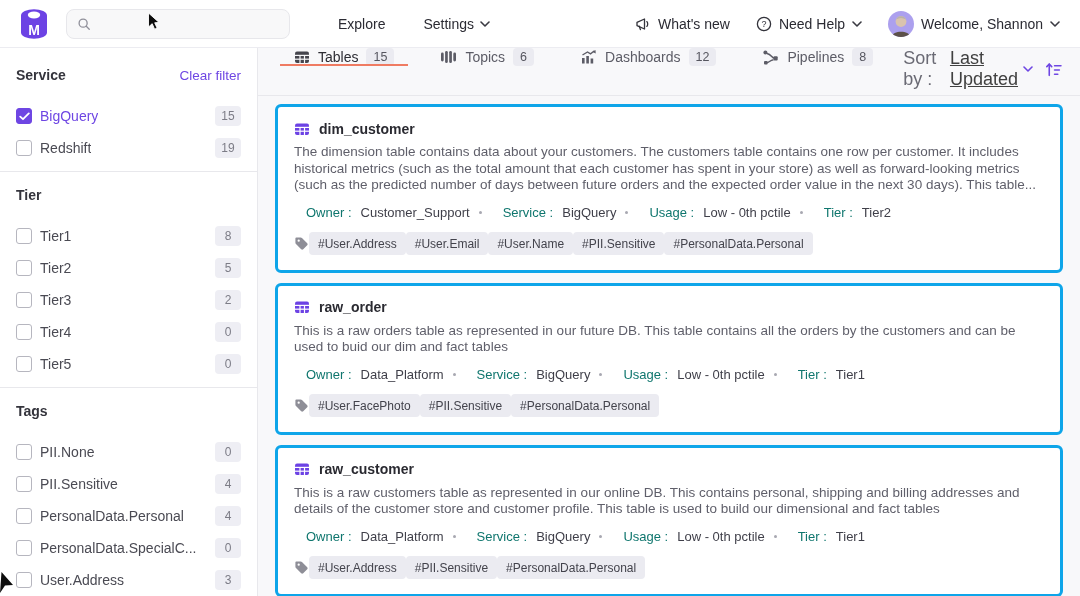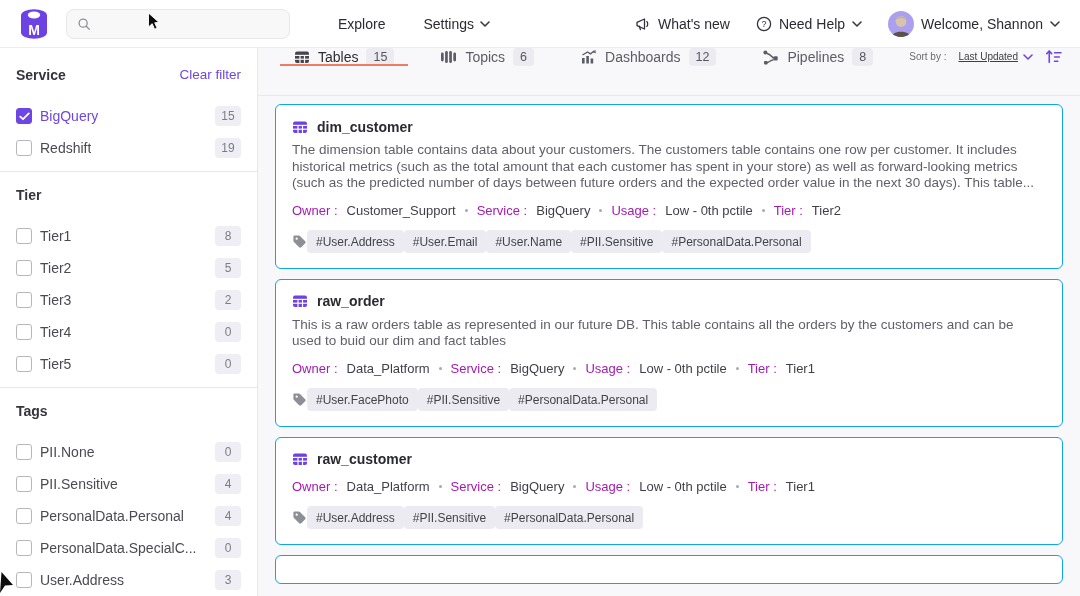--- a/index.html
+++ b/index.html
@@ -21,51 +21,51 @@
   .chev { color:#3a3a42; display:flex; }
 
   
   .main { flex:1; display:flex; min-height:0; }
   .sidebar { width:258px; flex:0 0 258px; background:#fff; border-right:1px solid #e8e8ec; padding:0 16px; overflow:hidden; }
   .content { flex:1; background:#f8f8fa; display:flex; flex-direction:column; min-width:0; }
 
   
   .side-section { padding-top:14px; }
   .side-section.first { padding-top:18px; }
-  .side-title-row { display:flex; align-items:center; justify-content:space-between; margin-bottom:24px; height:17px; }
+  .side-title-row { display:flex; align-items:flex-end; justify-content:space-between; margin-bottom:24px; height:17px; }
   .side-title { font-size:14px; font-weight:bold; color:#34343c; }
   .clear-filter { font-size:13.5px; color:#6e46e3; cursor:pointer; }
   .side-row { display:flex; align-items:center; height:18px; margin-bottom:14px; cursor:pointer; }
   .cb { width:16px; height:16px; border:1.5px solid #b6b6bf; border-radius:3px; background:#fff; flex:0 0 16px; display:flex; align-items:center; justify-content:center; }
   .cb.checked { background:#6e46e3; border-color:#6e46e3; }
   .side-label { margin-left:8px; font-size:14px; color:#4a4a53; white-space:nowrap; overflow:hidden; text-overflow:ellipsis; }
   .side-row.selected .side-label { color:#6e46e3; }
   .count-badge { margin-left:auto; background:#eeeef4; color:#7c7c86; font-size:12px; border-radius:4px; padding:3px 0; min-width:26px; text-align:center; }
   .side-divider { border-top:1px solid #e8e8ec; margin:5px -16px 0; }
 
   
   .tabs-row { height:48px; flex:0 0 48px; display:flex; align-items:flex-start; border-bottom:1px solid #e8e8ec; padding:0 18px 0 20px; }
   .tab { display:flex; align-items:center; gap:8px; padding:0 16px; margin-right:14px; position:relative; color:#5c5c66; cursor:pointer; }
   .tab .tab-label { font-size:14px; }
   .tab.active { color:#2c2c33; }
   .tab.active::after { content:""; position:absolute; left:2px; right:2px; bottom:0; height:2px; background:#ef7b62; }
   .tab-badge { background:#ebebf1; color:#55555e; font-size:12.5px; border-radius:4px; padding:2px 7px; }
-  .sort-area { margin-left:auto; display:flex; align-items:center; gap:12px; color:#6a6a74; font-size:10px; }
+  .sort-area { margin-left:auto; display:flex; align-items:center; gap:12px; color:#6a6a74; font-size:18px; }
   .sort-link { color:#404040; text-decoration:underline; display:flex; align-items:center; gap:5px; cursor:pointer; }
   .sort-link .chev { color:#6e46e3; }
   .sort-icon-btn { display:flex; cursor:pointer; }
 
   
   .cards { flex:1; padding:8px 17px 0; overflow:hidden; }
-  .card { background:#fff; border:1px solid #0ea5e9; border-radius:6px; padding:13px 16px 14px; margin-bottom:10px; cursor:pointer; }
+  .card { background:#fff; border:3px solid #0ea5e9; border-radius:6px; padding:13px 16px 14px; margin-bottom:10px; cursor:pointer; }
   .card-title-row { display:flex; align-items:center; gap:9px; height:17px; }
   .card-title { font-size:14px; font-weight:bold; color:#2a2a31; }
   .card-desc { margin-top:7px; font-size:13.5px; color:#5f5f6a; line-height:16.5px; display:-webkit-box; -webkit-line-clamp:3; -webkit-box-orient:vertical; overflow:hidden; }
   .card-meta { margin-top:11px; display:flex; align-items:center; gap:9px; font-size:13px; height:15px; }
-  .meta-label { color:#a21caf; }
+  .meta-label { color:#0f766e;margin-left:12px; }
   .meta-value { color:#3f3f49; }
   .dot-sep { width:3px; height:3px; border-radius:50%; background:#a8a8b1; }
   .card-tags { margin-top:12px; display:flex; align-items:center; height:24px; }
   .pill { background:#ebebf1; color:#43434c; font-size:12px; border-radius:4px; padding:4.5px 9px; white-space:nowrap; }
   .corner-cursor { position:absolute; left:0; bottom:0; }
 </style>
 </head>
 <body>
 
 <div class="app">
@@ -412,20 +412,21 @@
               <svg width="16" height="16" viewBox="0 0 16 16">
                   <rect x="1" y="2.5" width="14" height="11.5" rx="2" fill="#6C42E4"></rect>
                   <line x1="1" y1="6.4" x2="15" y2="6.4" stroke="#fff" stroke-width="1.2"></line>
                   <line x1="1" y1="10.2" x2="15" y2="10.2" stroke="#fff" stroke-width="1.2"></line>
                   <line x1="6" y1="6.4" x2="6" y2="14" stroke="#fff" stroke-width="1.2"></line>
                   <line x1="10.5" y1="6.4" x2="10.5" y2="14" stroke="#fff" stroke-width="1.2"></line>
                 </svg>
             </span>
             <span class="card-title">raw_customer</span>
           </div>
+          <div class="card-desc">This is a raw customers table as represented in our online DB. This contains personal, shipping and billing addresses and details of the customer store and customer profile. This table is used to build our dimensional and fact tables</div>
           <div class="card-meta">
             <span class="meta-label">Owner :</span>
             <span class="meta-value">Data_Platform</span>
             <span class="dot-sep"></span>
             <span class="meta-label">Service :</span>
             <span class="meta-value">BigQuery</span>
             <span class="dot-sep"></span>
             <span class="meta-label">Usage :</span>
             <span class="meta-value">Low - 0th pctile</span>
             <span class="dot-sep"></span>

